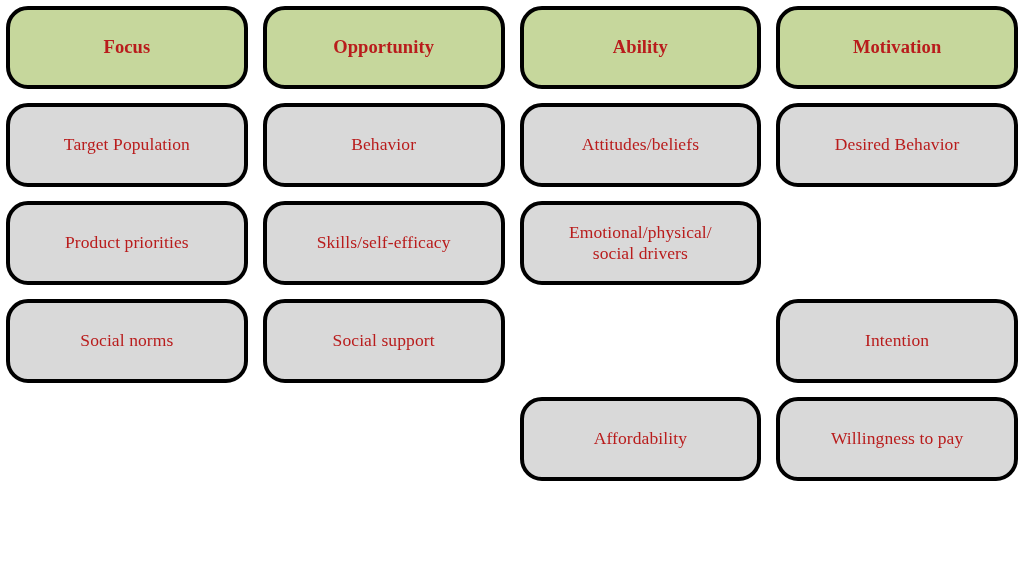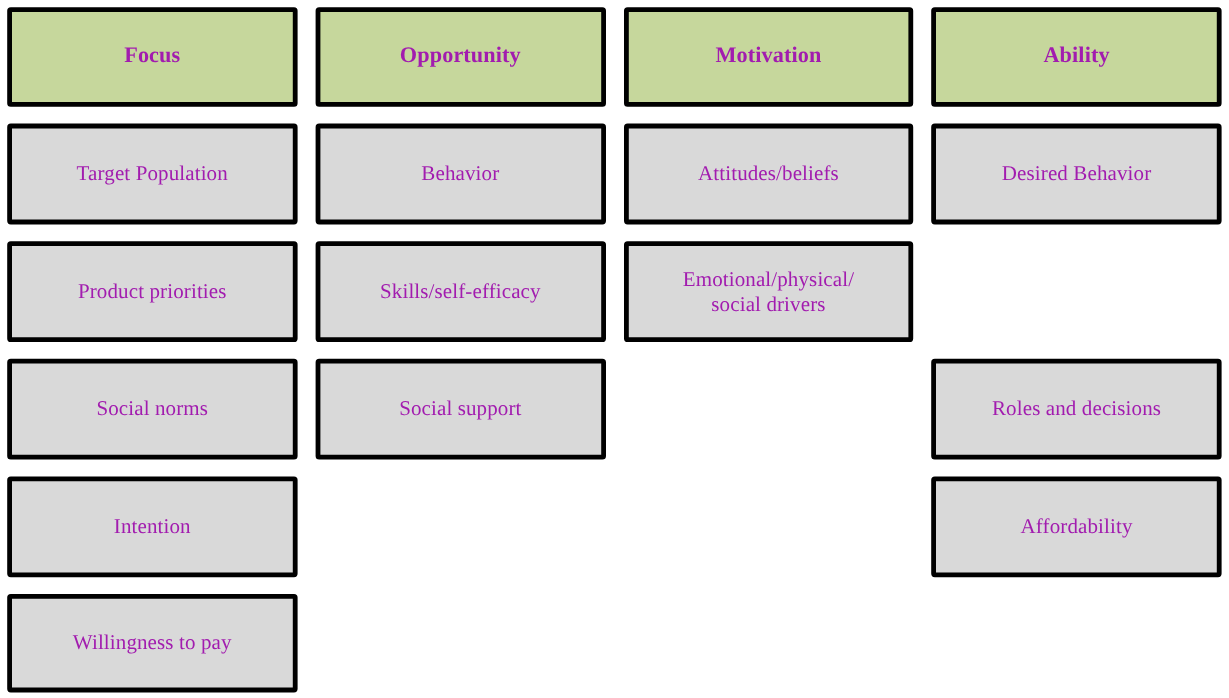--- a/index.html
+++ b/index.html
@@ -33,28 +33,28 @@
     box-sizing: border-box;
   }
   .cell {
     position: relative;
   }
   .box {
     box-sizing: border-box;
     width: 100%;
     height: 100%;
     border: 4px solid #000000;
-    border-radius: 3px;
+    border-radius: 22px;
     background: #d9d9d9;
     display: flex;
     align-items: center;
     justify-content: center;
     text-align: center;
     padding: 2px 8px;
-    color: #a21caf;
+    color: #b91c1c;
     font-size: 17.5px;
     line-height: 1.22;
     font-weight: 400;
     letter-spacing: 0.1px;
   }
   .box.header {
     background: #c6d79c;
     font-weight: 700;
     font-size: 18.5px;
   }
@@ -74,26 +74,26 @@
         <span class="label">Focus</span>
       </div>
     </div>
     <div class="cell">
       <div class="box header">
         <span class="label">Opportunity</span>
       </div>
     </div>
     <div class="cell">
       <div class="box header">
-        <span class="label">Motivation</span>
+        <span class="label">Ability</span>
       </div>
     </div>
     <div class="cell">
       <div class="box header">
-        <span class="label">Ability</span>
+        <span class="label">Motivation</span>
       </div>
     </div>
 
     <div class="cell">
       <div class="box">
         <span class="label">Target Population</span>
       </div>
     </div>
     <div class="cell">
       <div class="box">
@@ -139,25 +139,20 @@
       <div class="box">
         <span class="label">Social support</span>
       </div>
     </div>
 
     <div class="cell empty">
       
     </div>
     <div class="cell">
       <div class="box">
-        <span class="label">Roles and decisions</span>
-      </div>
-    </div>
-    <div class="cell">
-      <div class="box">
         <span class="label">Intention</span>
       </div>
     </div>
 
     <div class="cell empty">
       
     </div>
     <div class="cell empty">
       
     </div>

